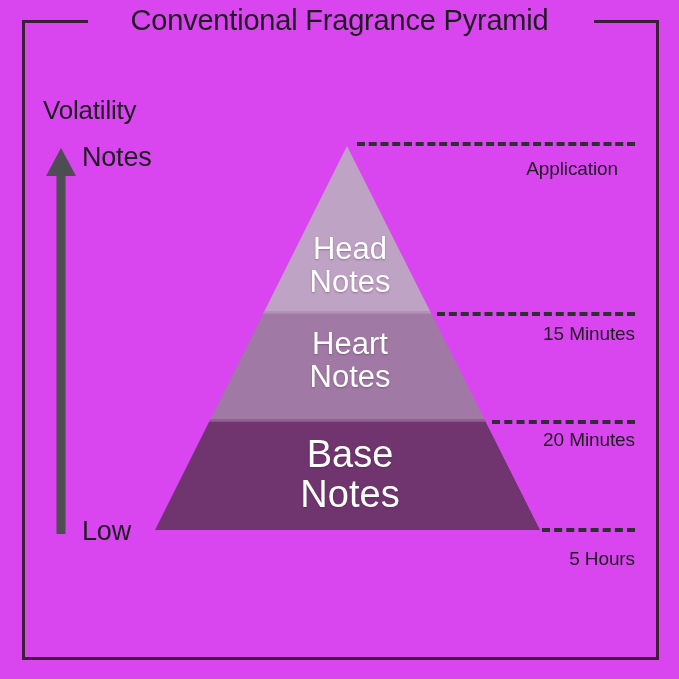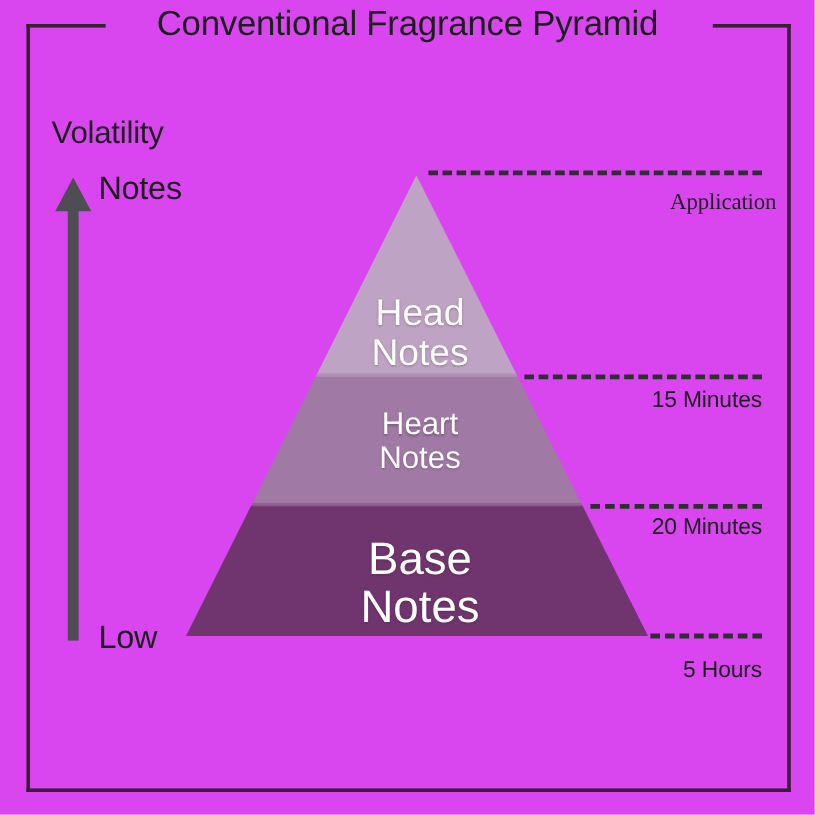--- a/index.html
+++ b/index.html
@@ -92,24 +92,23 @@
   .band-text {
     position: absolute;
     width: 400px;
     left: 150px;
     text-align: center;
     color: #ffffff;
     line-height: 1.06;
     letter-spacing: 0px;
     text-shadow: 0 1px 2px rgba(60,25,60,0.35);
     pointer-events: none;
-    margin-top: 12px;
   }
   #head-notes-text  { top: 233px; font-size: 31px; }
-  #heart-notes-text { top: 328px; font-size: 26px; }
+  #heart-notes-text { top: 328px; font-size: 31px; }
   #base-notes-text  { top: 434px; font-size: 38px; }
 
   
   .leader-line {
     position: absolute;
     height: 0;
     border-top: 4px dashed #2f2f33;
   }
   #leader-application { left: 357px; top: 142px; width: 278px; }
   #leader-15min       { left: 437px; top: 312px; width: 198px; }
@@ -117,21 +116,21 @@
   #leader-5hours      { left: 542px; top: 528px; width: 93px;  }
 
   .leader-label {
     position: absolute;
     text-align: right;
     color: #1d1d1f;
     font-size: 19px;
     letter-spacing: -0.1px;
     white-space: nowrap;
   }
-  #label-application { left: 347px; top: 158px; width: 300px; font-family: Liberation Serif, serif; }
+  #label-application { left: 318px; top: 158px; width: 300px; }
   #label-15min       { left: 335px; top: 323px; width: 300px; }
   #label-30min       { left: 335px; top: 429px; width: 300px; }
   #label-5hours      { left: 335px; top: 548px; width: 300px; text-align: right; }
 </style>
 </head>
 <body>
 
 <div id="canvas">
 
   <div class="frame-left" style="background: rgb(58, 31, 55);"></div>

